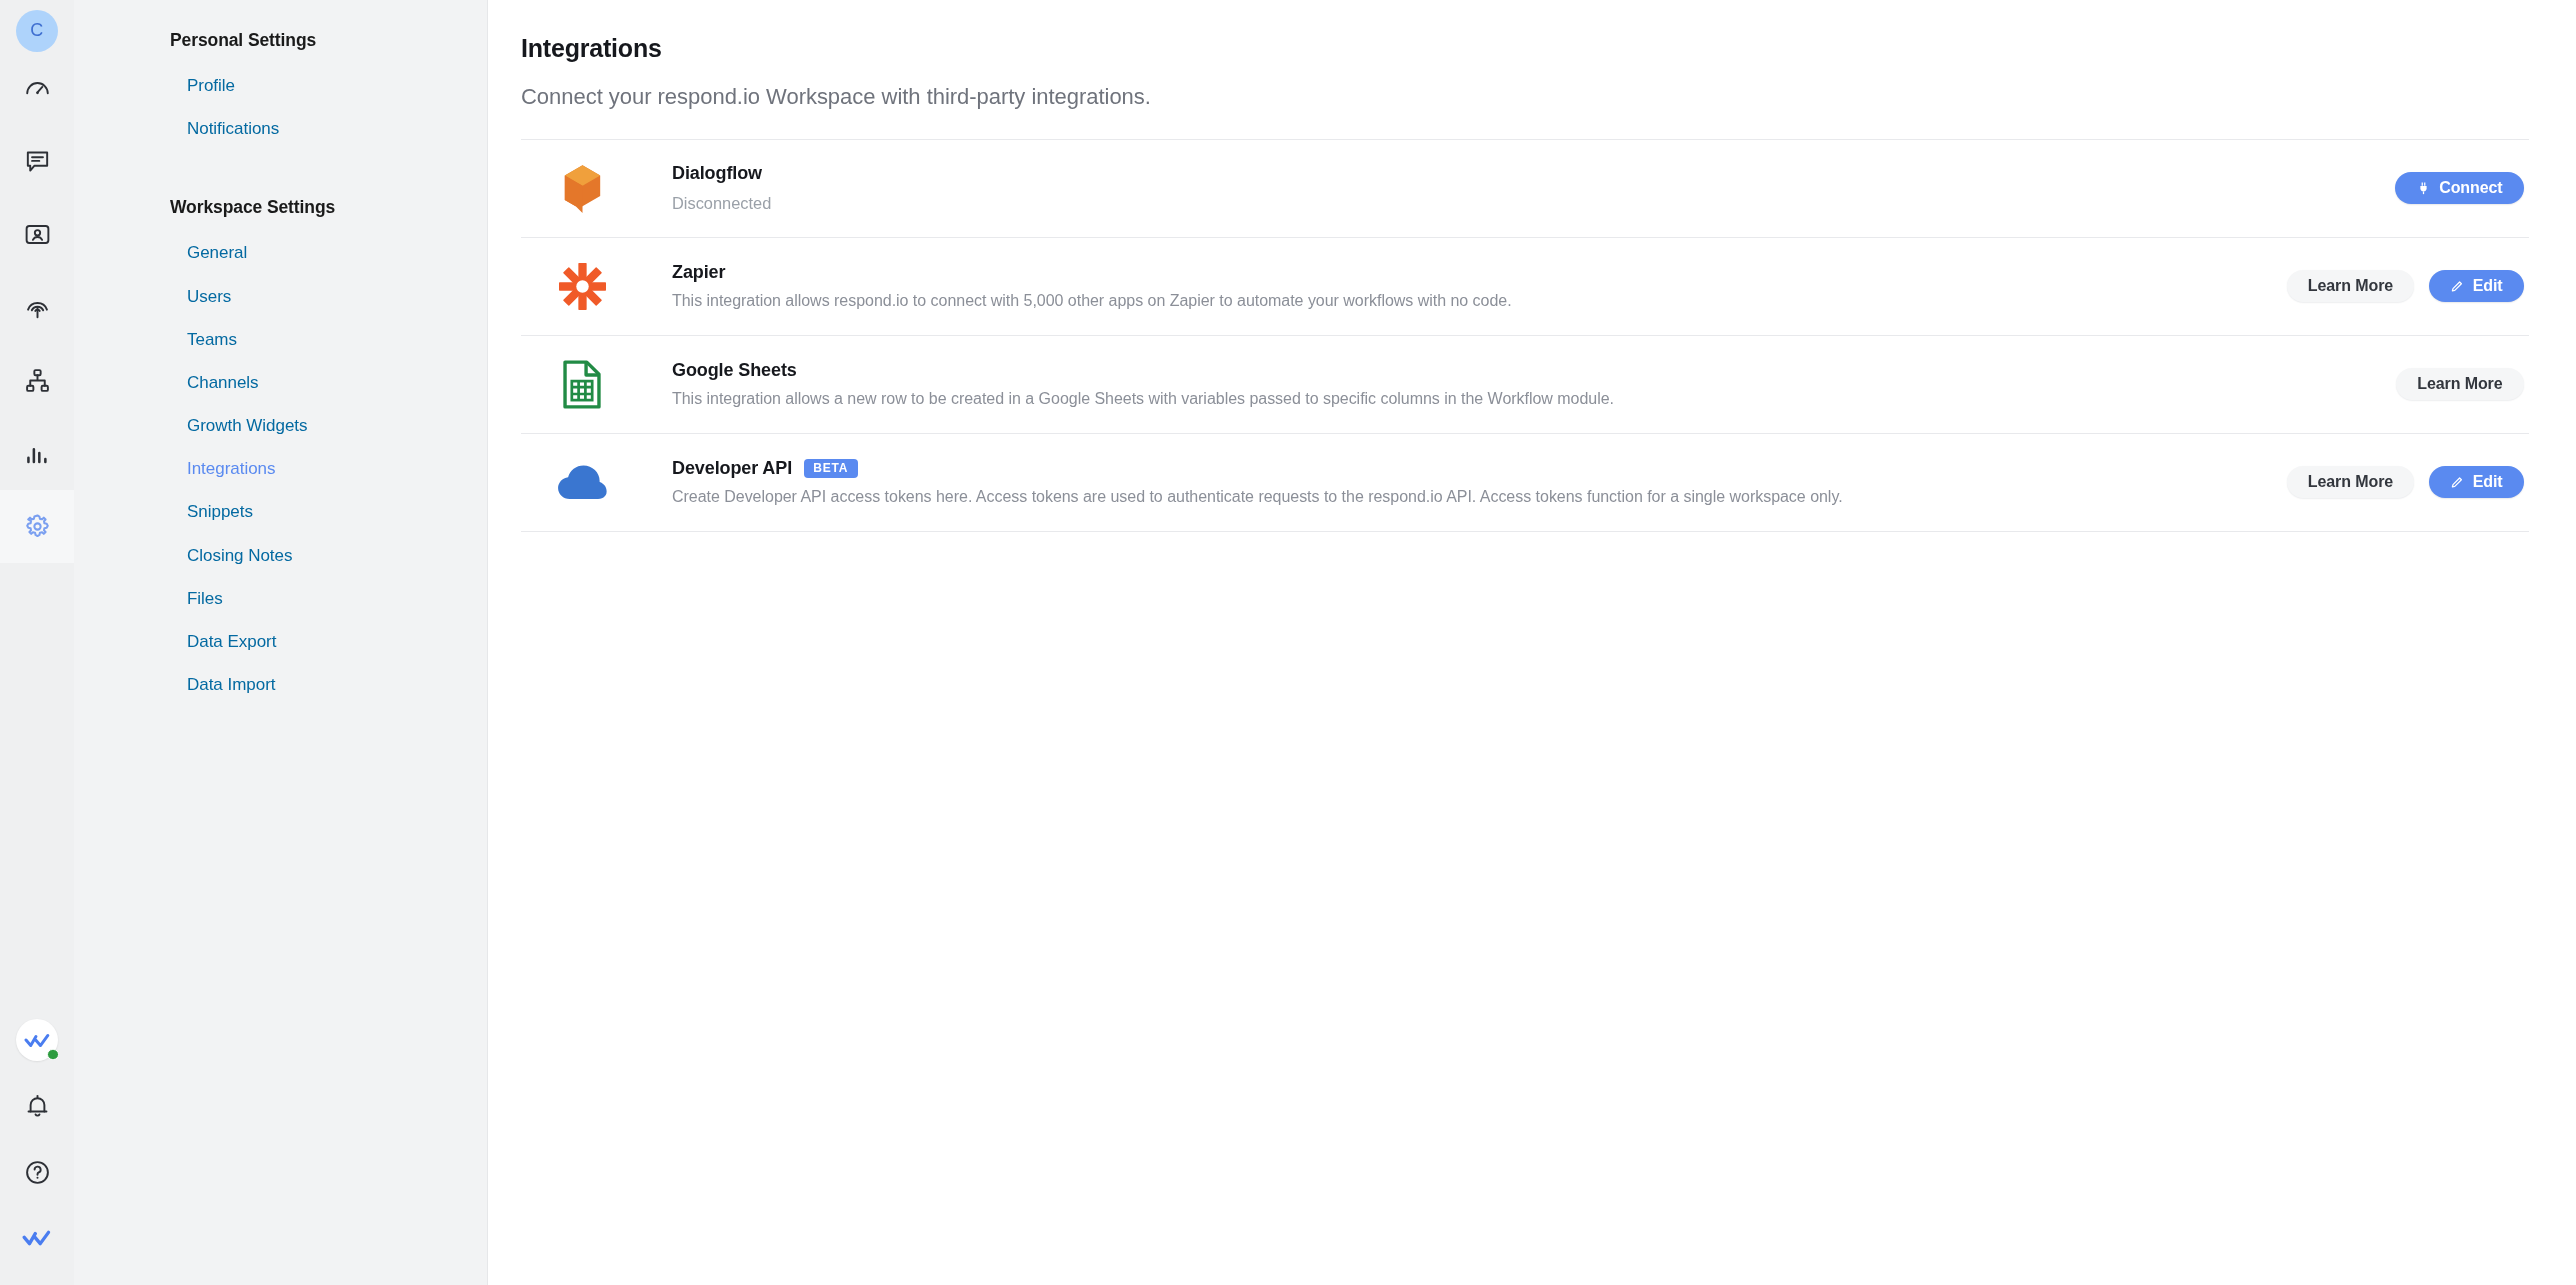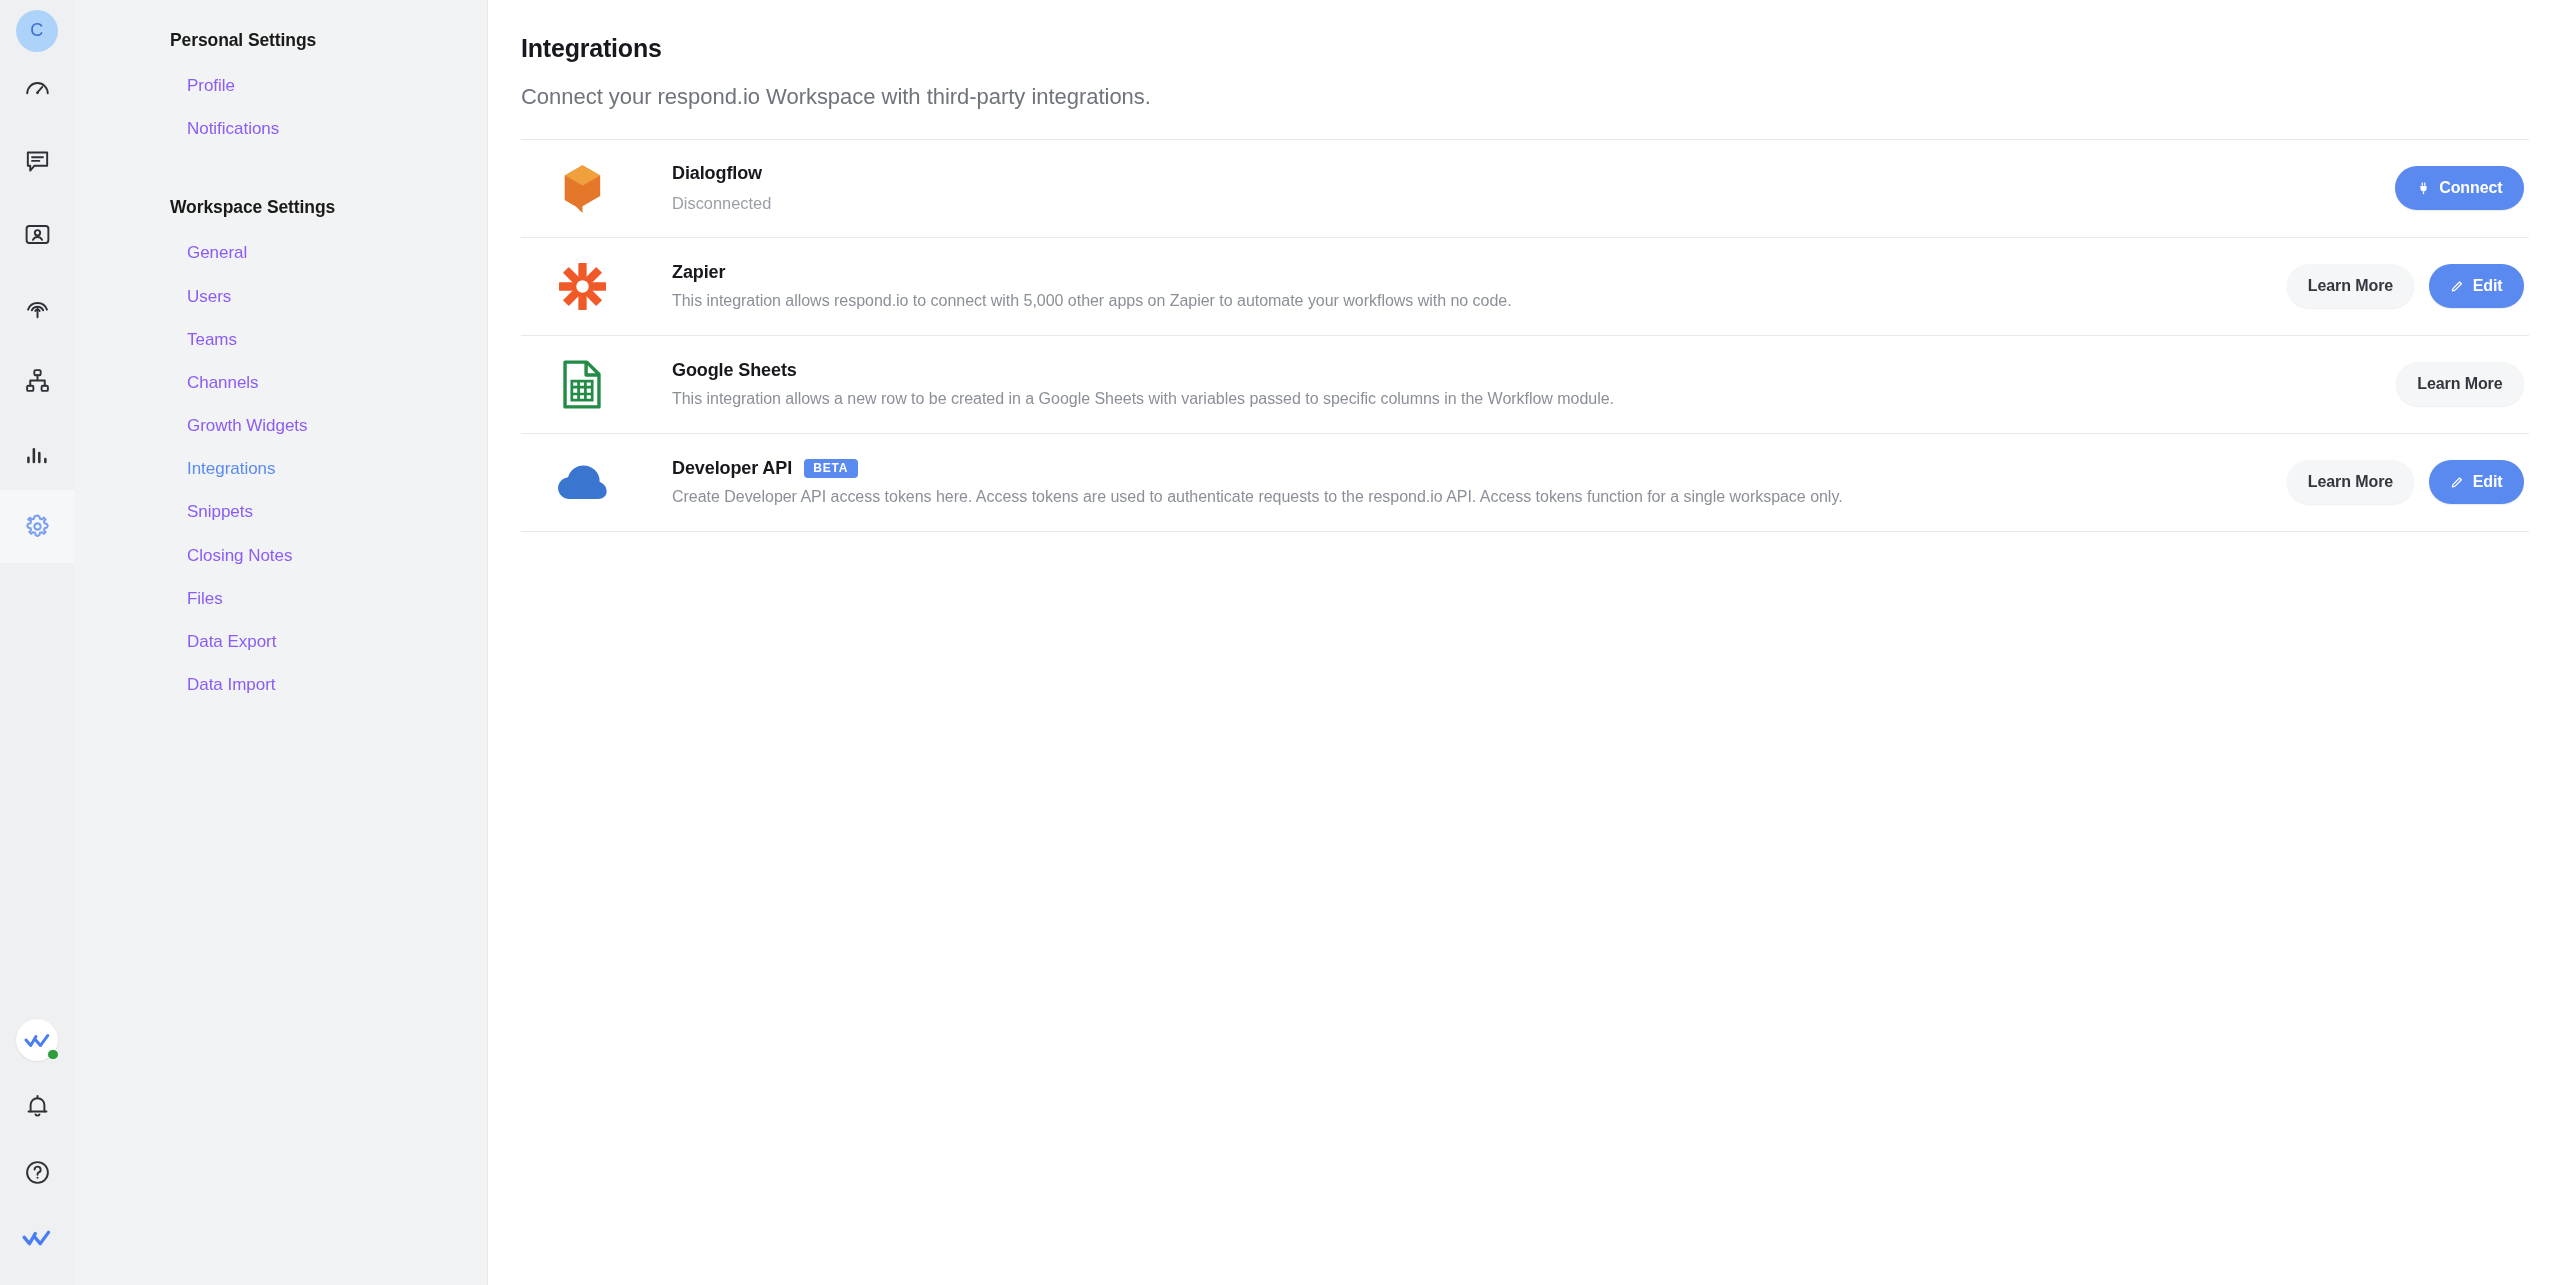--- a/index.html
+++ b/index.html
@@ -106,21 +106,21 @@
     font-size: 17.5px;
     font-weight: 700;
     color: #1a1a1a;
     padding: 0 0 0 96px;
     margin-bottom: 13.7px;
     letter-spacing: -0.1px;
   }
   .nav-group-title.second { margin-top: 46px; }
   .nav-item {
     font-size: 17px;
-    color: #8b5cf6;
+    color: #0369a1;
     padding: 11.6px 0 11.6px 113px;
     cursor: pointer;
     letter-spacing: -0.03px;
   }
   .nav-item.active {
     color: #5a8af0;
     font-weight: 500;
   }
 
   
@@ -211,21 +211,21 @@
     display: inline-flex;
     align-items: center;
     justify-content: center;
     gap: 8.2px;
     border: none;
     border-radius: 684px;
     font-family: "Liberation Sans", sans-serif;
     font-size: 16px;
     font-weight: 700;
     cursor: pointer;
-    height: 44px;
+    height: 32px;
     padding: 12px 21px;
     letter-spacing: -0.1px;
     white-space: nowrap;
   }
   .btn-secondary {
     background: #f5f6f7;
     color: #33373e;
     box-shadow: 0 0.7px 1.4px rgba(16,24,40,0.09);
   }
   .btn-primary {

